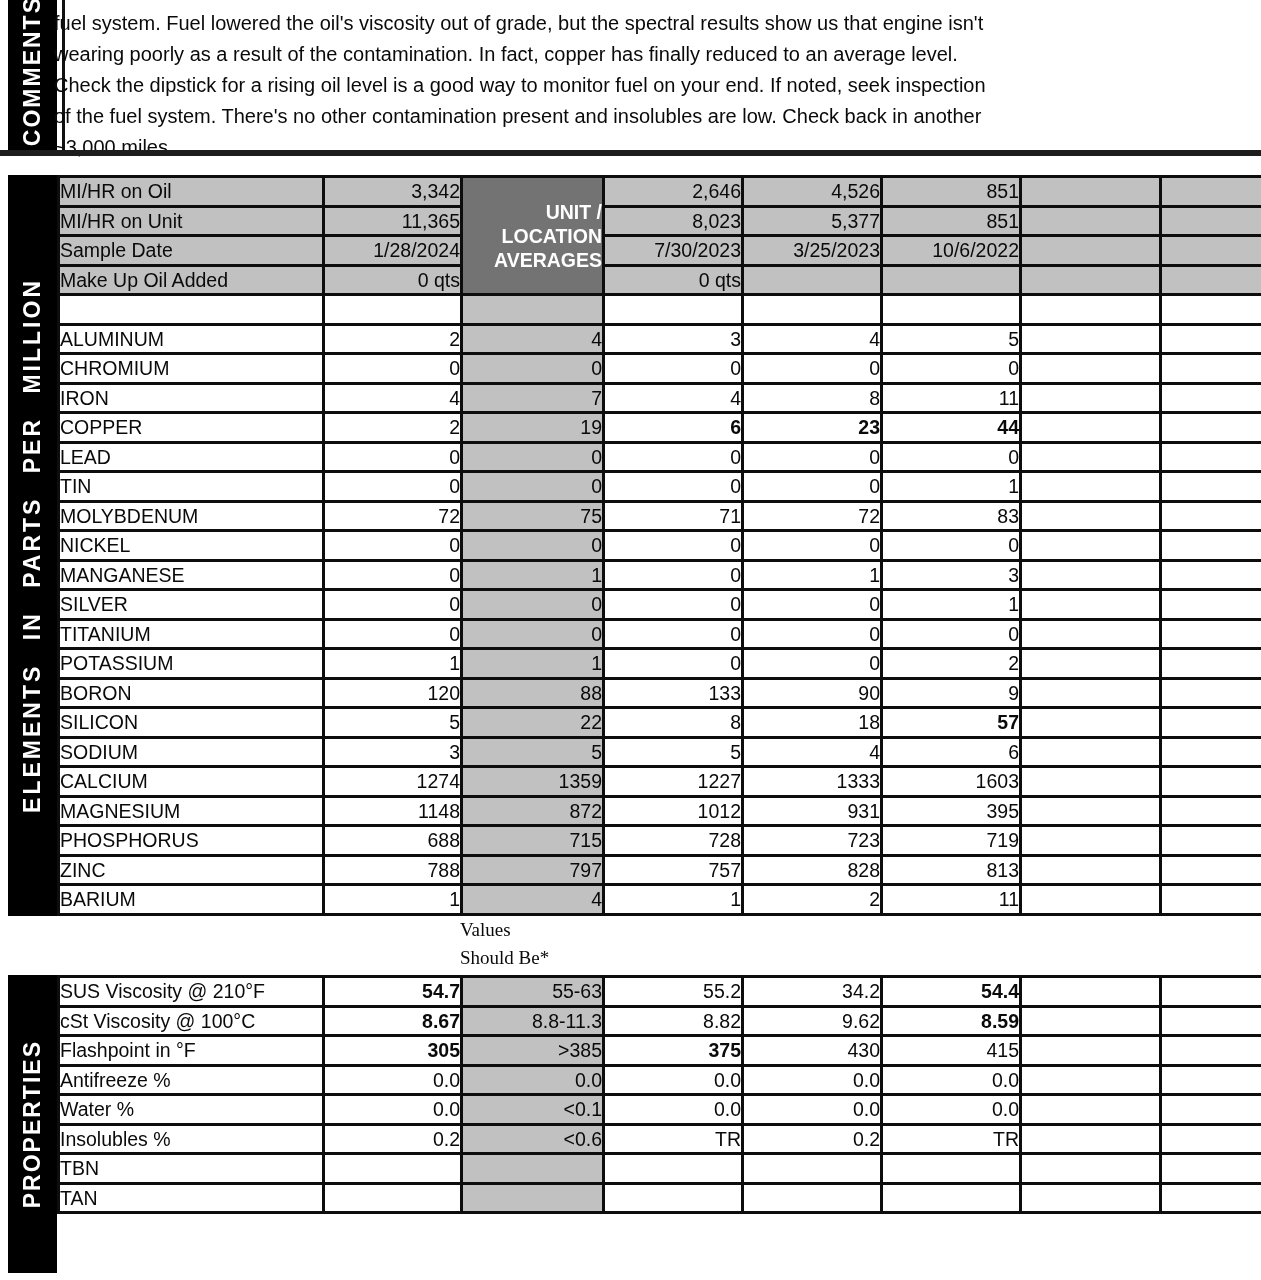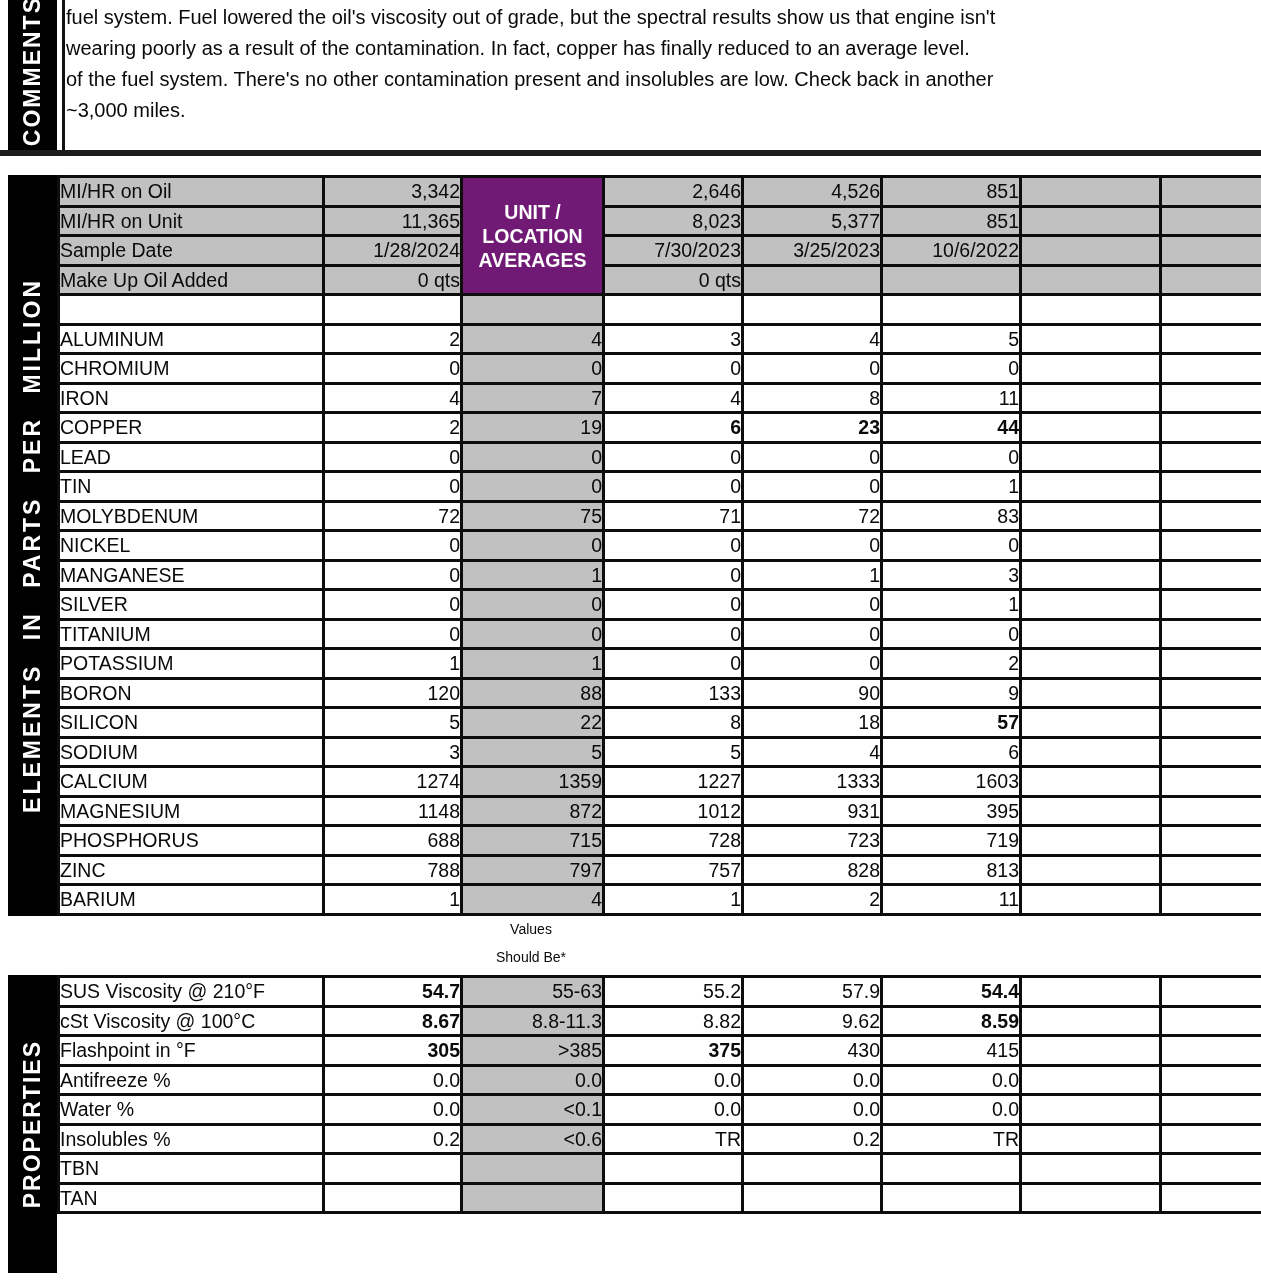--- a/index.html
+++ b/index.html
@@ -16,60 +16,61 @@
   .vstrip span{
     writing-mode:vertical-rl;transform:rotate(180deg);
     color:#fff;font-weight:bold;font-size:23px;letter-spacing:2px;white-space:nowrap;
   }
   #comments-strip{top:0;height:152px;justify-content:flex-end;padding-bottom:6px;box-sizing:border-box;}
   #elements-strip{top:175px;height:741px;}
   #elements-strip span{letter-spacing:3px;word-spacing:14px;}
   #properties-strip{top:975px;height:298px;}
   
   #comments-edge{position:absolute;left:62px;top:0;width:3px;height:152px;background:#111;}
-  #comments-text{position:absolute;left:66px;top:0;width:1190px;padding-top:2px;}
+  #comments-text{position:absolute;left:54px;top:0;width:1190px;padding-top:8px;}
   #comments-text .cline{font-size:20px;line-height:31px;white-space:nowrap;}
   #comments-divider{position:absolute;left:0;top:150px;width:1261px;height:6px;background:#1d1d1d;}
   
   table.grid{
     position:absolute;left:57px;border-collapse:collapse;table-layout:fixed;
     width:1204px;background:#fff;border:3px solid #0d0d0d;
   }
   #elements-table{top:175px;}
   #properties-table{top:975px;}
   table.grid tr{height:29.5px;}
   table.grid td{
     border:3px solid #0d0d0d;font-size:19.5px;line-height:24px;
     padding:0;overflow:hidden;white-space:nowrap;vertical-align:middle;
   }
   td.lab{text-align:left;padding-left:7px;margin-left:6px;}
   td.num{text-align:right;padding-right:7px;}
   td.avg{background:var(--gray,#c1c1c1);}
   td.hdr{background:var(--gray,#c1c1c1);}
   td.b{font-weight:bold;}
   td.avg-black{
-    background:#701a75;color:#fff;text-align:center;vertical-align:middle;
+    background:#737373;color:#fff;text-align:right;vertical-align:middle;
     font-weight:bold;font-size:17px;line-height:21px;
   }
   
   #values-note{
     position:absolute;left:460px;top:916px;width:142px;
-    text-align:center;font-size:14px;line-height:27.5px;
+    text-align:left;font-size:19px;line-height:27.5px;font-family:Liberation Serif, serif;
   }
 </style>
 </head>
 <body>
 
 <div class="vstrip" id="comments-strip">
   <span>COMMENTS</span>
 </div>
 <div id="comments-edge"></div>
 <div id="comments-text">
   <div class="cline">fuel system. Fuel lowered the oil's viscosity out of grade, but the spectral results show us that engine isn't</div>
   <div class="cline">wearing poorly as a result of the contamination. In fact, copper has finally reduced to an average level.</div>
+  <div class="cline">Check the dipstick for a rising oil level is a good way to monitor fuel on your end. If noted, seek inspection</div>
   <div class="cline">of the fuel system. There's no other contamination present and insolubles are low. Check back in another</div>
   <div class="cline">~3,000 miles.</div>
 </div>
 <div id="comments-divider"></div>
 
 <div class="vstrip" id="elements-strip">
   <span>ELEMENTS IN PARTS PER MILLION</span>
 </div>
 <table class="grid" id="elements-table">
   <colgroup>
@@ -355,21 +356,21 @@
       <col style="width:139px">
     <col style="width:140px">
       <col style="width:102px">
   </colgroup>
   <tbody id="properties-body">
       <tr>
         <td class="lab">SUS Viscosity @ 210°F</td>
         <td class="num b">54.7</td>
         <td class="num avg">55-63</td>
         <td class="num">55.2</td>
-        <td class="num">57.9</td>
+        <td class="num">34.2</td>
         <td class="num b">54.4</td>
         <td class="num"></td>
         <td class="num"></td>
       </tr>
       <tr>
         <td class="lab">cSt Viscosity @ 100°C</td>
         <td class="num b">8.67</td>
         <td class="num avg">8.8-11.3</td>
         <td class="num">8.82</td>
         <td class="num">9.62</td>

